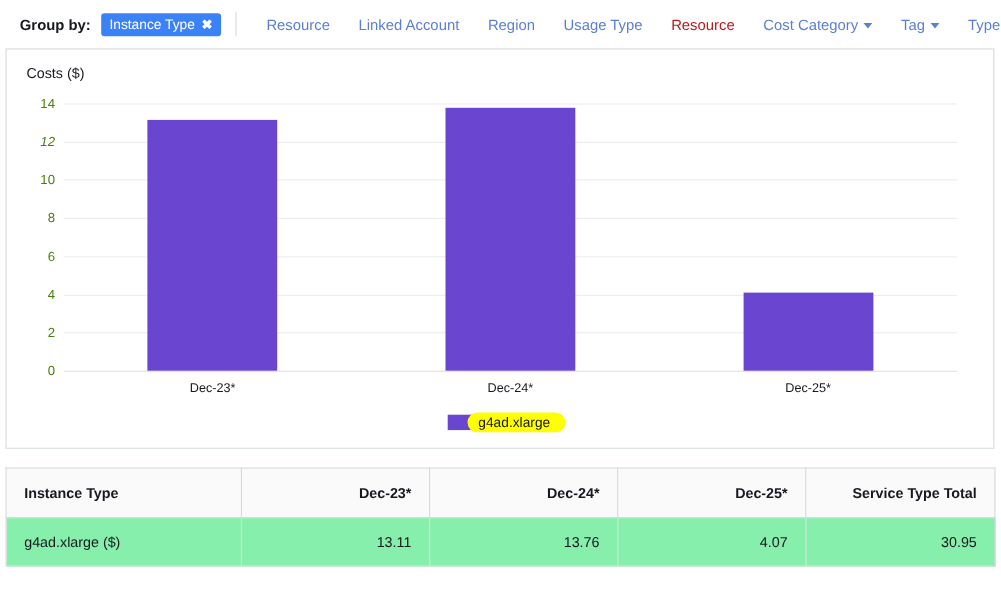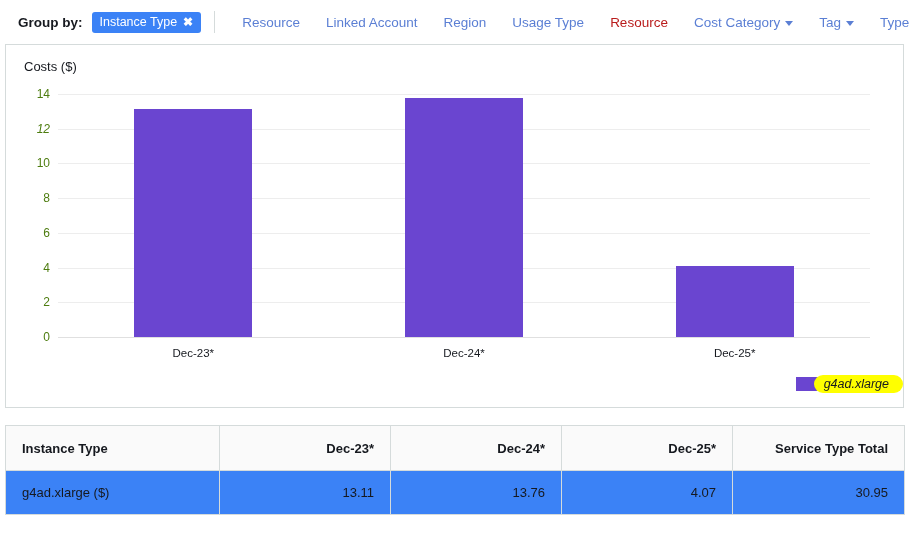--- a/index.html
+++ b/index.html
@@ -86,21 +86,21 @@
     background:#6a45d0;
   }
   .xtick{
     position:absolute;top:100%;margin-top:10px;
     font-size:11.5px;color:#16191f;
     transform:translateX(-50%);
     white-space:nowrap;
   }
   .legend{
     position:absolute;left:12px;right:0;top:330px;
-    display:flex;justify-content:flex-end;align-items:center;font-style:italic;
+    display:flex;justify-content:center;align-items:center;
   }
   .legend-item{display:inline-flex;align-items:center;position:relative;}
   .legend-swatch{
     width:24px;height:14px;background:#6a45d0;flex:none;
   }
   .legend-text{
     font-size:12.5px;color:#16191f;
     background:#ffff00;
     border-radius:9px;
     padding:2px 14px 2px 10px;
@@ -129,21 +129,21 @@
   .tbl td{
     font-size:13px;color:#16191f;
     height:44px;
     padding:0 16px;
   }
   .c-name{width:214px;text-align:left;}
   .c-num{width:171px;text-align:right;}
   .c-tot{width:172px;text-align:right;}
   th.c-name{text-align:left;}
   th.c-num,th.c-tot{text-align:right;}
-  tr.alt td{background:#3b82f6;}
+  tr.alt td{background:#86efac;}
   .hl{
     background:#ffff00;
     border-radius:9px;
     padding:2px 9px;
   }
 </style>
 </head>
 <body>
 
 <div class="page">

